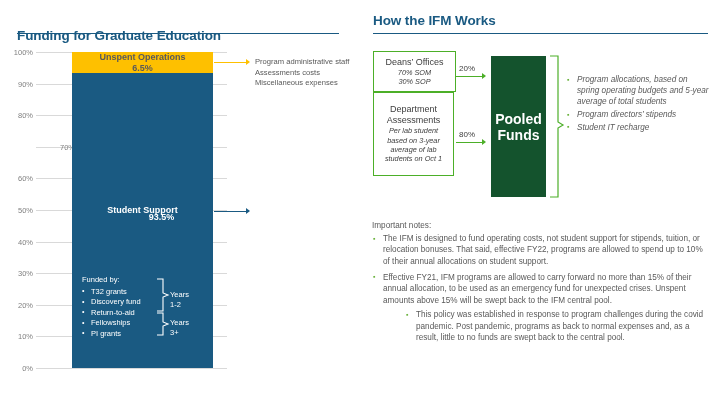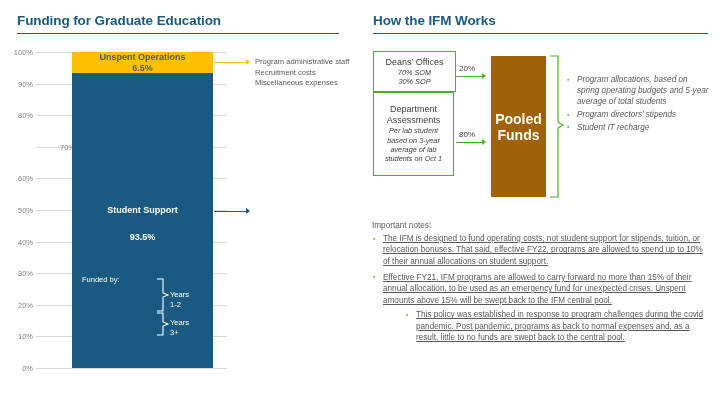--- a/index.html
+++ b/index.html
@@ -57,21 +57,21 @@
     position:absolute;color:#ffffff;font-size:7.5px;line-height:9.6px;text-align:left;
   }
   .fbox{
     position:absolute;border:1.3px solid #4caf28;background:#ffffff;
     display:flex;flex-direction:column;align-items:center;justify-content:center;
     text-align:center;box-sizing:border-box;
   }
   .fbox .fb-title{font-size:9px;color:#404040;line-height:11px;}
   .fbox .fb-sub{font-size:7.3px;color:#404040;font-style:italic;line-height:9.3px;}
   .pooled{
-    position:absolute;background:#a16207;display:flex;align-items:center;
+    position:absolute;background:#14532d;display:flex;align-items:center;
     justify-content:center;text-align:center;
   }
   .pooled span{color:#ffffff;font-size:14px;font-weight:bold;line-height:16px;}
   .flow-line{position:absolute;height:1.3px;background:#4caf28;}
   .flow-head{
     position:absolute;width:0;height:0;border-top:3.2px solid transparent;
     border-bottom:3.2px solid transparent;border-left:4.4px solid #4caf28;
   }
   .pct{position:absolute;font-size:8px;color:#404040;}
 
@@ -83,21 +83,21 @@
   .outlist li:before{
     content:"\25AA";position:absolute;left:0;top:-0.5px;color:#6cb33f;font-size:7px;
   }
 
   
   .notes{position:absolute;}
   .notes-head{font-size:8.2px;color:#595959;margin-bottom:3px;}
   .notes ul{list-style:none;margin:0;padding:0;}
   .notes > ul > li{
     position:relative;padding-left:11px;font-size:8.2px;color:#595959;
-    line-height:11.4px;margin-bottom:4.5px;text-decoration:underline;
+    line-height:11.4px;margin-bottom:4.5px;
   }
   .notes > ul > li:before{
     content:"\25AA";position:absolute;left:1px;top:-0.5px;color:#6cb33f;font-size:7px;
   }
   .notes ul ul{margin-top:3.5px;padding-left:22px;}
   .notes ul ul li{
     position:relative;padding-left:11px;font-size:8.2px;color:#595959;
     line-height:11.4px;
   }
   .notes ul ul li:before{
@@ -106,21 +106,21 @@
 
   svg{display:block;overflow:visible;}
 </style>
 </head>
 <body>
 
 <div class="page">
 
   <div class="chart">
 
-    <div class="panel-title" style="left:17px;top:13px;">Funding for Graduate Education</div>
+    <div class="panel-title" style="left:17px;top:28px;">Funding for Graduate Education</div>
     <div class="title-rule" style="left:17px;top:33px;width:322px;"></div>
 
     <div>
       <div class="gridline" style="left:36px;top:52px;width:191px;"></div>
       <div class="gridline" style="left:36px;top:83.6px;width:191px;"></div>
       <div class="gridline" style="left:36px;top:115.2px;width:191px;"></div>
       <div class="gridline" style="left:36px;top:146.8px;width:191px;"></div>
       <div class="gridline" style="left:36px;top:178.4px;width:191px;"></div>
       <div class="gridline" style="left:36px;top:210px;width:191px;"></div>
       <div class="gridline" style="left:36px;top:241.6px;width:191px;"></div>
@@ -147,34 +147,41 @@
     <div class="bar bar-yellow" style="left:72px;top:52px;width:141px;height:20.5px;"></div>
     <div class="bar bar-blue" style="left:72px;top:72.5px;width:141px;height:295.5px;"></div>
 
     <div style="position:absolute;left:72px;top:52px;width:141px;">
       <div class="seg-label on-yellow" style="top:0px;">Unspent Operations</div>
       <div class="seg-label on-yellow" style="top:11px;">6.5%</div>
     </div>
 
     <div style="position:absolute;left:72px;top:205px;width:141px;">
       <div class="seg-label on-blue" style="top:0px;">Student Support</div>
-      <div class="seg-label on-blue" style="top:27px;">93.5%</div>
+      <div class="seg-label on-blue" style="top:7px;padding-left:19px;">93.5%</div>
     </div>
 
     <div class="callout-line" style="left:214px;top:62px;width:33px;background:#fec000;"></div>
     <div class="callout-head" style="left:246px;top:58.8px;border-left:4.6px solid #fec000;"></div>
     <div class="callout-text" style="left:255px;top:57px;width:105px;">Program administrative staff
-Recruitment costs
+Assessments costs
 Miscellaneous expenses</div>
 
     <div class="callout-line" style="left:214px;top:211px;width:33px;background:#1a5a82;"></div>
     <div class="callout-head" style="left:246px;top:207.8px;border-left:4.6px solid #1a5a82;"></div>
 
     <div class="funded" style="left:82px;top:275px;">
       <div class="funded-head">Funded by:</div>
+      <ul class="funded-list">
+        <li>T32 grants</li>
+        <li>Discovery fund</li>
+        <li>Return-to-aid</li>
+        <li>Fellowships</li>
+        <li>PI grants</li>
+      </ul>
     </div>
 
     <svg style="position:absolute;left:155px;top:278px;" width="16" height="62">
       <path d="M2,1 L8,1 L8,15 L13,17 L8,19 L8,33 L2,33" fill="none" stroke="#ffffff" stroke-width="1.1"></path>
       <path d="M2,35 L8,35 L8,44 L13,46 L8,48 L8,57 L2,57" fill="none" stroke="#ffffff" stroke-width="1.1"></path>
     </svg>
 
     <div class="years" style="left:170px;top:290px;white-space:pre-line;">Years
 1-2</div>
     <div class="years" style="left:170px;top:318px;white-space:pre-line;">Years

